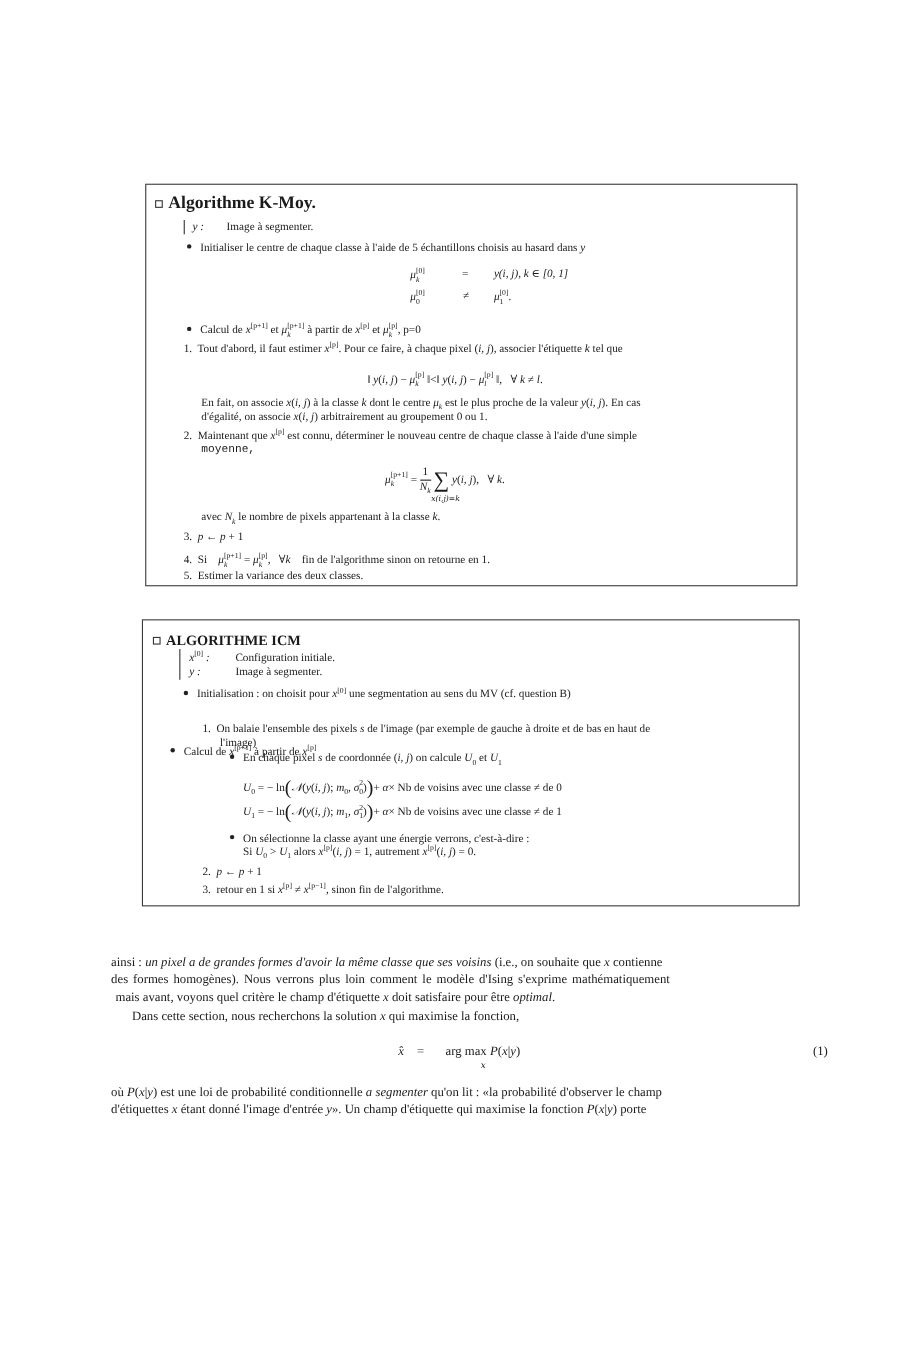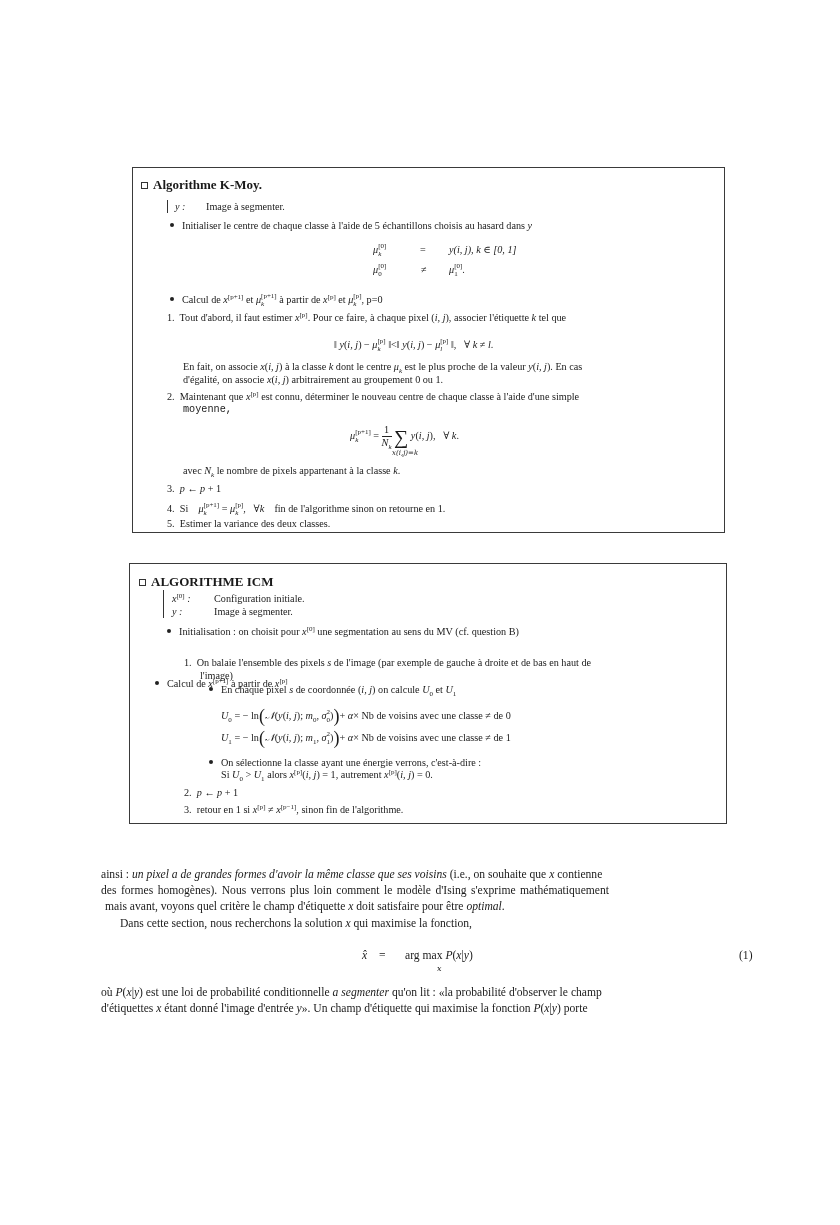--- a/index.html
+++ b/index.html
@@ -20,21 +20,21 @@
   .frac .den { display:block; line-height:12px; }
   .bigsum { font-size:20px; line-height:20px; display:inline-block; vertical-align:middle; }
   .sumsub { position:absolute; font-size:7px; font-style:italic; white-space:nowrap; }
   .paren { font-size:18px; vertical-align:-3px; }
 </style>
 </head>
 <body>
 
 <div class="box" style="left:132px; top:167px; width:593px; height:366px;"></div>
 
-<div class="t b" style="left:141px; top:179px; font-size:13px;">
+<div class="t b" style="left:141px; top:179px; font-size:16px;">
   <span class="sq"></span><span>Algorithme K-Moy.</span>
 </div>
 
 <div class="vbar" style="left:167px; top:200px; height:13px;"></div>
 <div class="t i" style="left:175px; top:201px;">y :</div>
 <div class="t" style="left:206px; top:201px;">Image à segmenter.</div>
 
 <div class="t" style="left:170px; top:220px;">
   <span class="bullet"></span><span>Initialiser le centre de chaque classe à l'aide de 5 échantillons choisis au hasard dans</span> <span class="i">y</span>
 </div>

